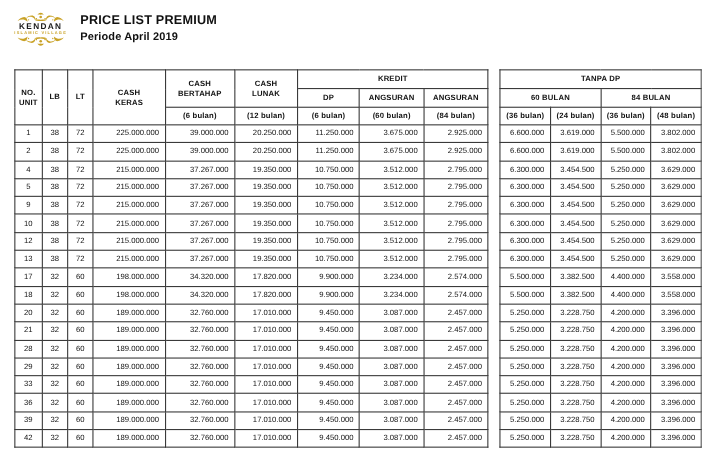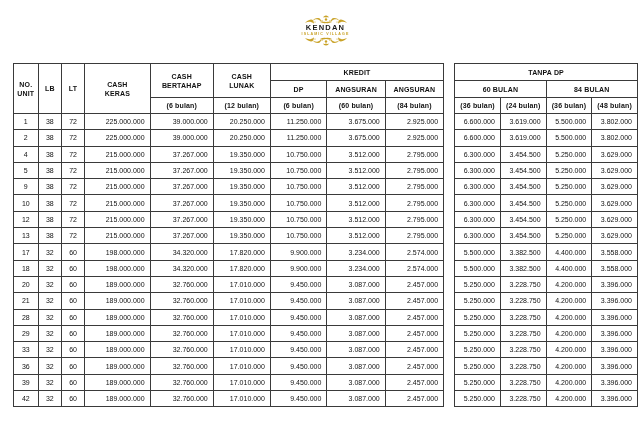--- a/index.html
+++ b/index.html
@@ -17,21 +17,20 @@
     position: relative;
   }
 
   
   .doc-header {
     display: flex;
     align-items: center;
     padding: 6px 0 0 13px;
     height: 46px;
     box-sizing: border-box;
-    flex-direction: column;
   }
   .logo-block {
     width: 48px;
     height: 42px;
     position: relative;
     flex: 0 0 48px;
     display: flex;
     flex-direction: column;
     align-items: center;
     justify-content: center;
@@ -176,20 +175,24 @@
         <circle cx="46" cy="9" r="2.4"></circle>
         <circle cx="38" cy="12" r="1.5"></circle>
         <circle cx="54" cy="12" r="1.5"></circle>
         <circle cx="24" cy="14" r="1.2"></circle>
         <circle cx="68" cy="14" r="1.2"></circle>
         <path d="M34 14c4-1 8-1 12 0 4-1 8-1 12 0-4 2-8 3-12 2-4 1-8 0-12-2z"></path>
       </g>
     </svg>
   </div>
 
+  <div class="title-block">
+    <div class="title-main">PRICE LIST PREMIUM</div>
+    <div class="title-sub">Periode April 2019</div>
+  </div>
 
 </div>
 
 <div class="tables-wrap">
 
   <table class="pricelist">
     <colgroup>
       <col class="c-no">
         <col class="c-lb">
         <col class="c-lt">

